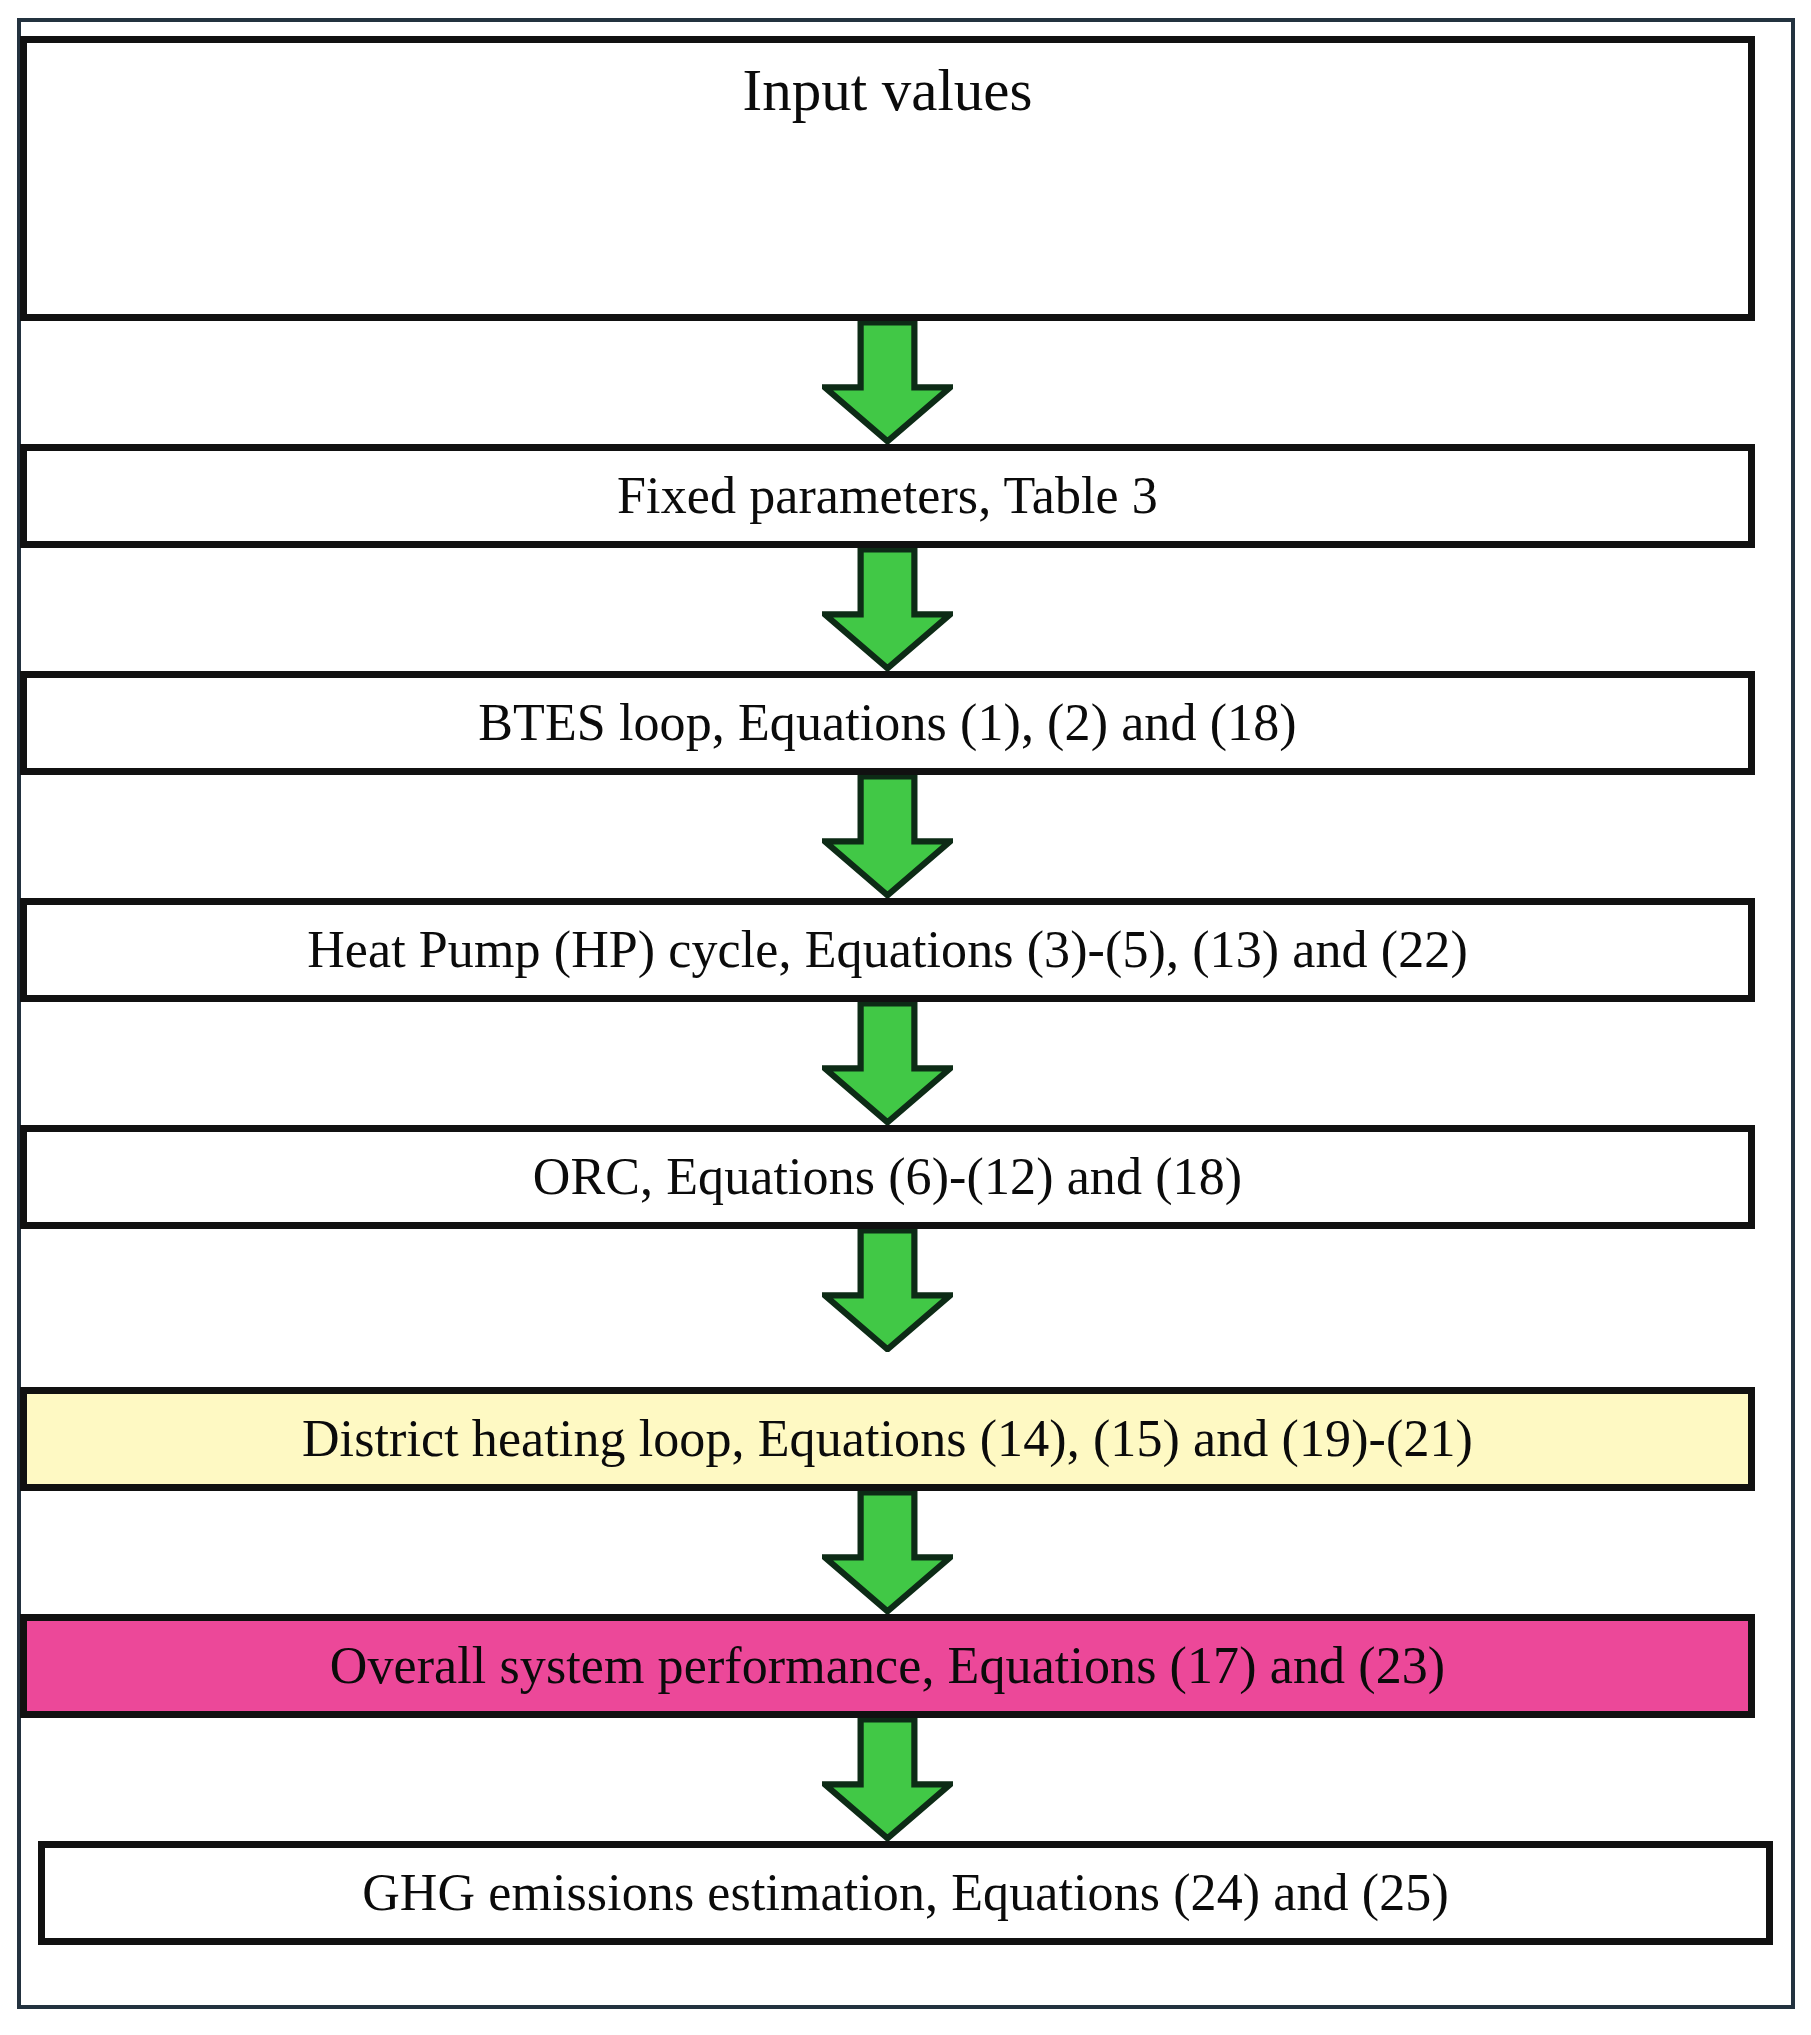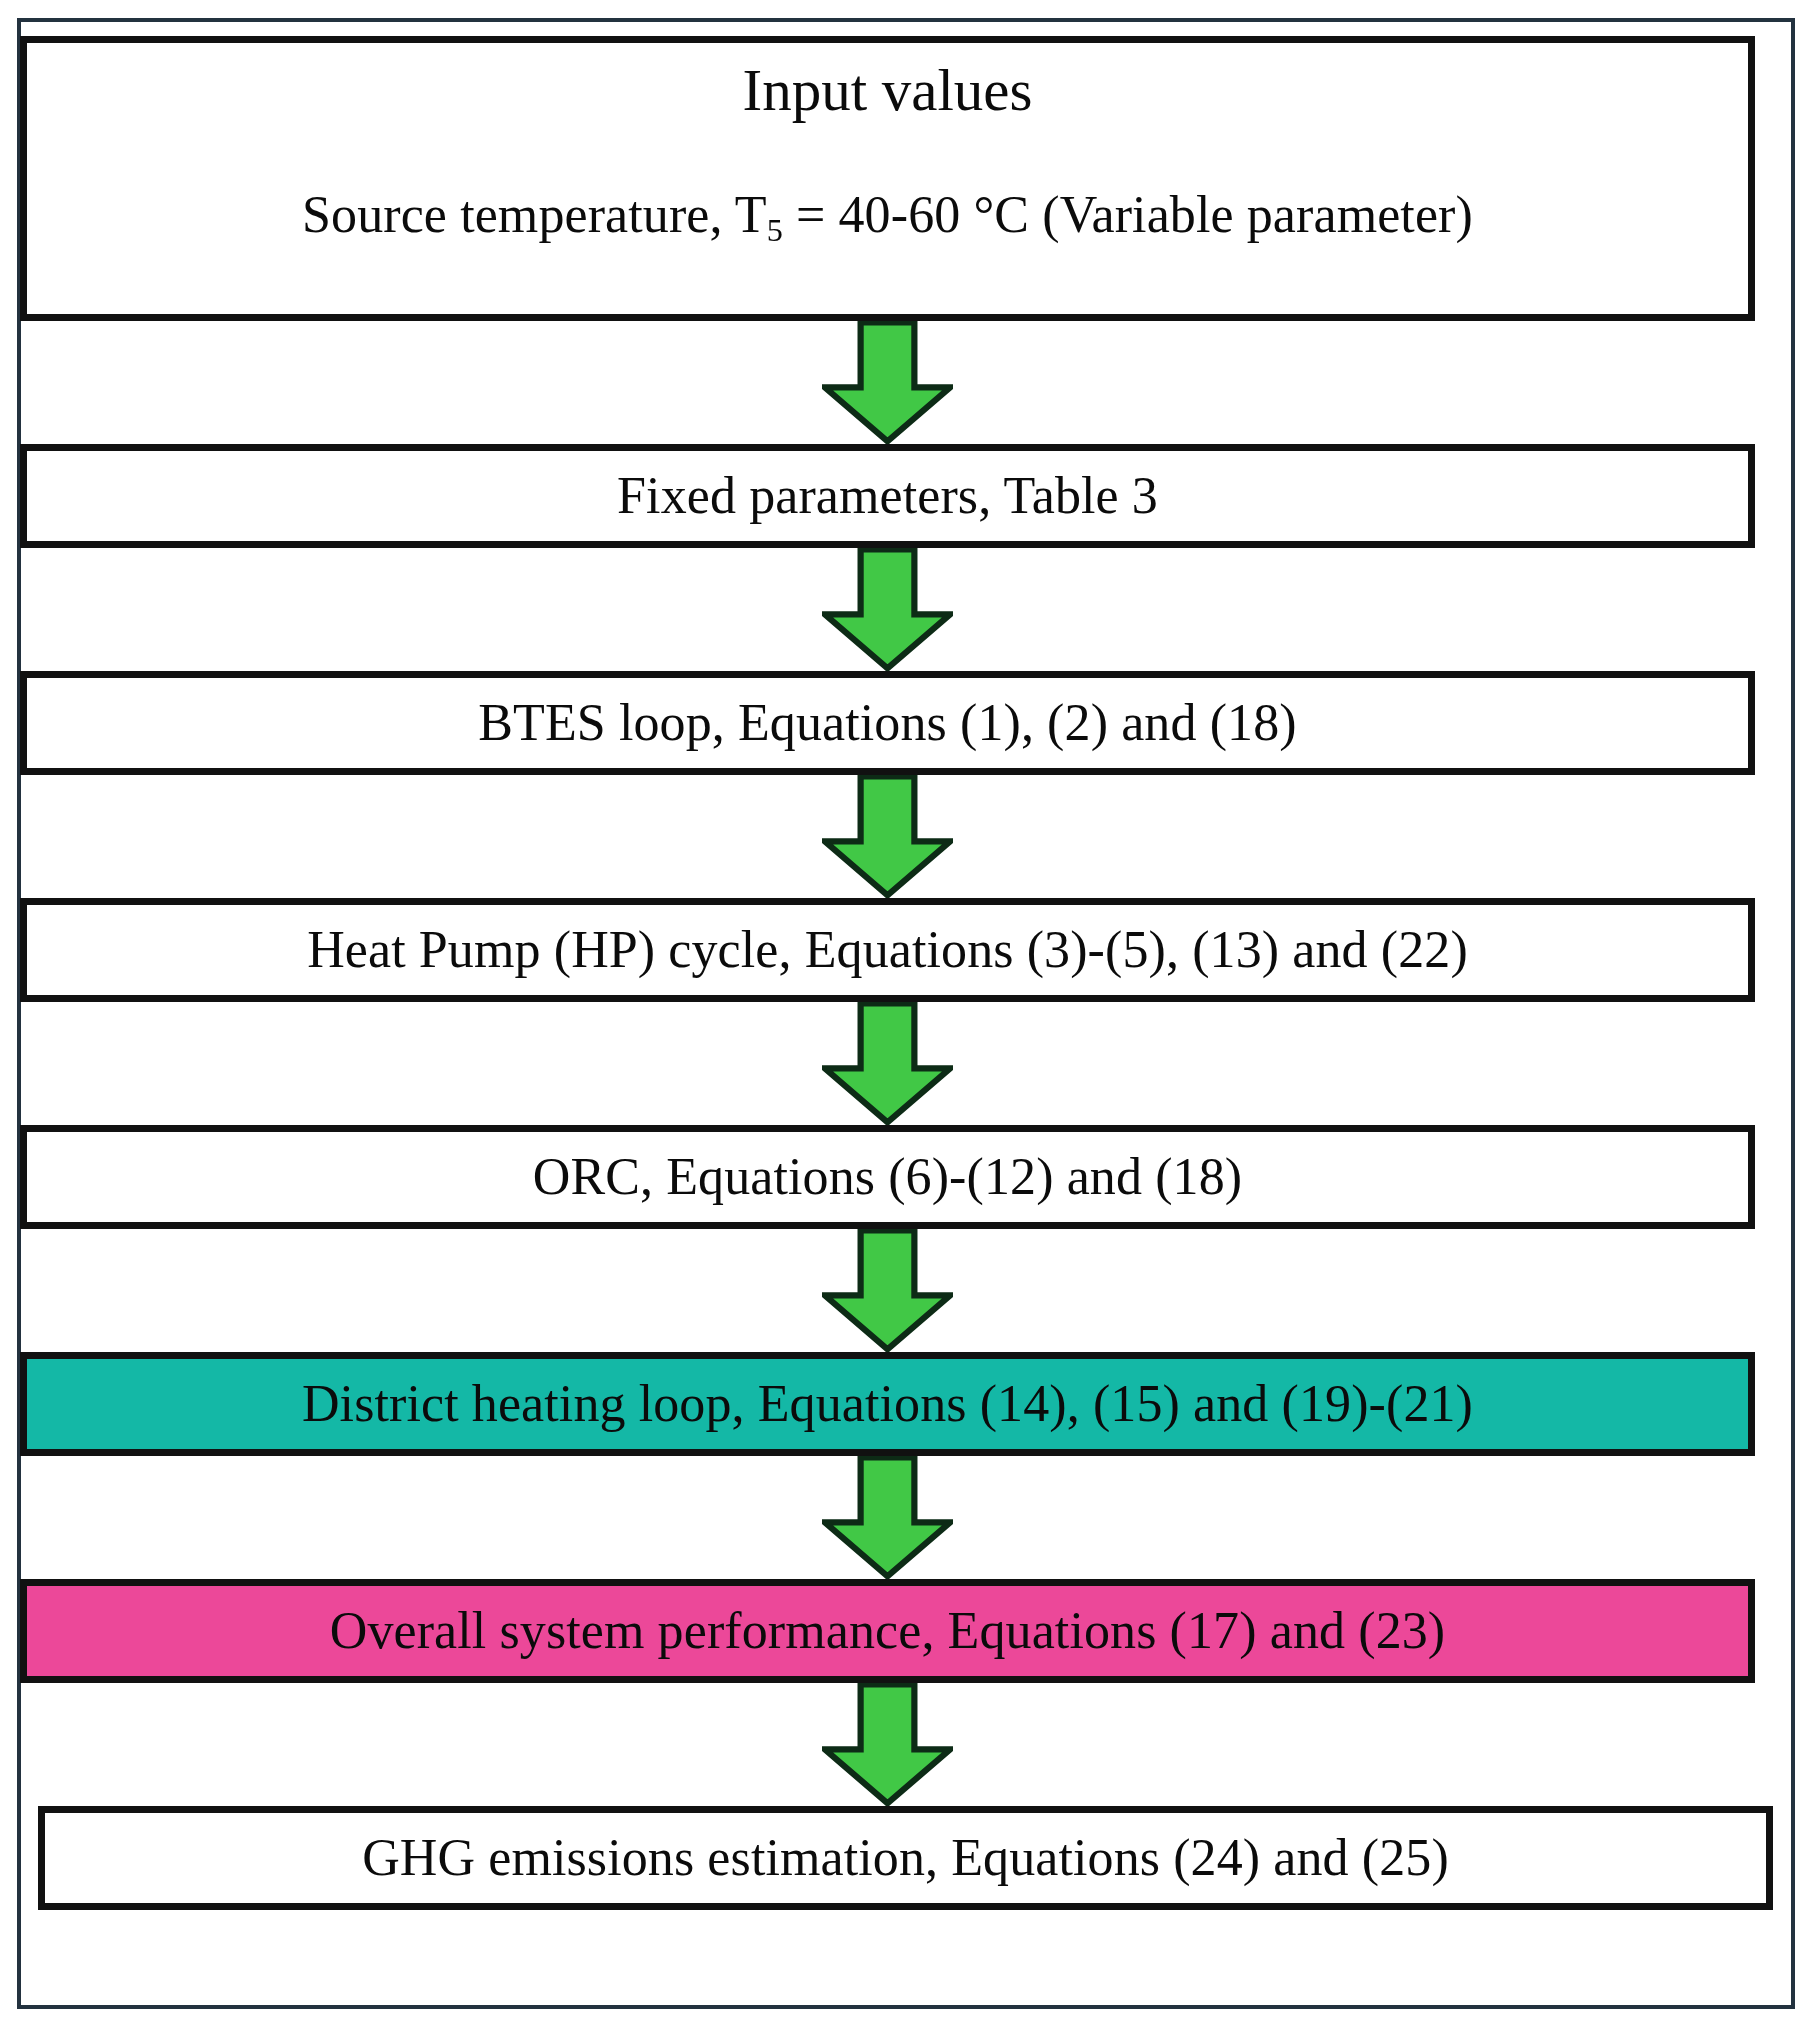--- a/index.html
+++ b/index.html
@@ -113,21 +113,20 @@
 <body>
 
 <div id="canvas">
 
   <div id="outer-frame" style="border-color: rgb(35, 50, 63);"></div>
 
   <div id="flow">
 
     <div class="node" id="node-input" style="border-color: rgb(17, 17, 17); background: rgb(255, 255, 255);">
       <div class="node-title">Input values</div>
-      <div class="node-label">Source temperature, T<sub>5</sub> = 40-60 °C (Variable parameter)</div>
     </div>
 
     <div class="connector">
       <span class="arrow">
         <svg viewBox="0 0 190 178" preserveAspectRatio="none">
           <polygon points="56,2 134,2 134,96 186,96 95,174 4,96 56,96" fill="#41c846" stroke="#0d2b16" stroke-width="9" stroke-linejoin="miter"></polygon>
         </svg>
       </span>
     </div>
 
@@ -172,21 +171,21 @@
     </div>
 
     <div class="connector">
       <span class="arrow">
         <svg viewBox="0 0 190 178" preserveAspectRatio="none">
           <polygon points="56,2 134,2 134,96 186,96 95,174 4,96 56,96" fill="#41c846" stroke="#0d2b16" stroke-width="9" stroke-linejoin="miter"></polygon>
         </svg>
       </span>
     </div>
 
-    <div class="node node-std" style="border-color: rgb(17, 17, 17); background: #14b8a6;">
+    <div class="node node-std" style="border-color: rgb(17, 17, 17); background: #fef9c3; margin-top: 35px;">
       <div class="node-label">District heating loop, Equations (14), (15) and (19)-(21)</div>
     </div>
 
     <div class="connector">
       <span class="arrow">
         <svg viewBox="0 0 190 178" preserveAspectRatio="none">
           <polygon points="56,2 134,2 134,96 186,96 95,174 4,96 56,96" fill="#41c846" stroke="#0d2b16" stroke-width="9" stroke-linejoin="miter"></polygon>
         </svg>
       </span>
     </div>

